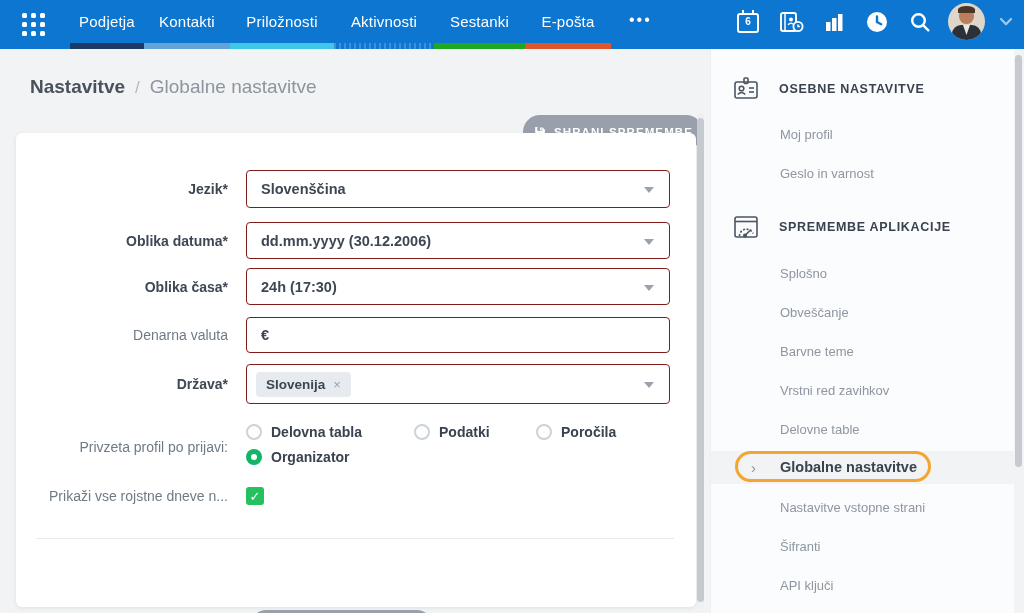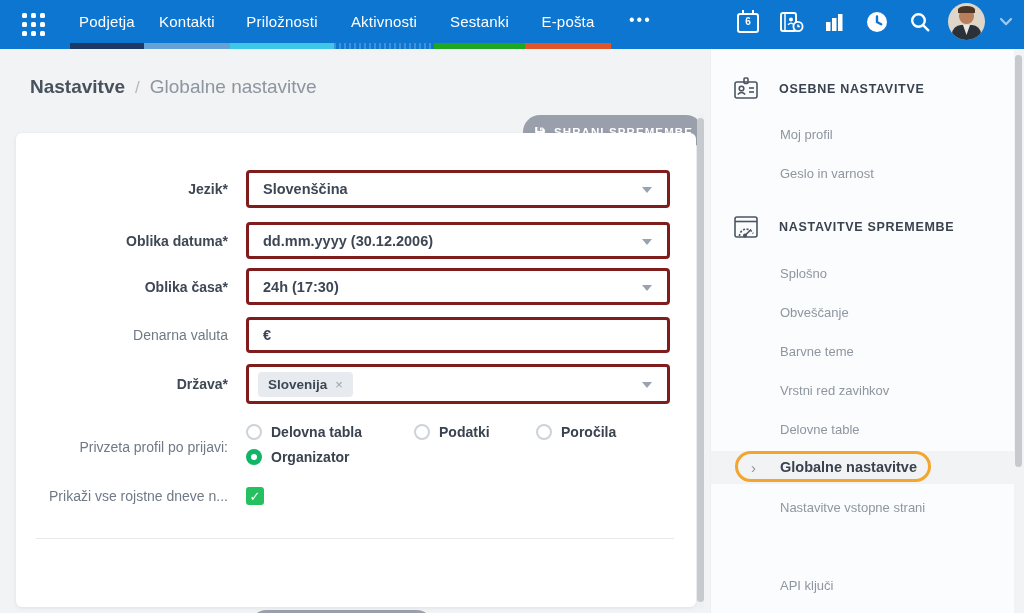--- a/index.html
+++ b/index.html
@@ -46,21 +46,21 @@
     font-size:11.5px; font-weight:bold; letter-spacing:1.1px; cursor:pointer;margin-top:42px; }
   .save-btn.top { left:523px; top:24px; width:180px; height:34px; }
   .save-btn.bottom { left:234px; top:435px; width:183px; height:33px; position:absolute; }
 
   
   .card { position:absolute; left:16px; top:84px; width:680px; height:474px; background:#fff;
     border-radius:6px; box-shadow:0 1px 4px rgba(40,50,60,.09); }
   .frow { position:absolute; left:0; width:100%; display:flex; }
   .flabel { width:230px; padding-right:18px; text-align:right; font-size:14px; color:#6f7a86; align-self:center; }
   .flabel.req { color:#3e4754; font-weight:bold; }
-  .finput { position:relative; width:424px; border:3px solid #7f1d1d; border-radius:4px; background:#fff;
+  .finput { position:relative; width:424px; border:1px solid #7f1d1d; border-radius:4px; background:#fff;
     display:flex; align-items:center; padding:0 14px; font-size:14.5px; font-weight:bold; color:#3d4754; cursor:pointer; }
   .finput.text { cursor:text; }
   .arrow { position:absolute; right:15px; top:50%; margin-top:-2px; width:0; height:0;
     border-left:5px solid transparent; border-right:5px solid transparent; border-top:6px solid #9aa3ad; }
   .tag { display:flex; align-items:center; gap:8px; background:#e7ebef; border-radius:4px;
     padding:5px 10px; font-size:13.5px; font-weight:bold; color:#3d4754; }
   .tag .x { color:#98a1ab; font-weight:normal; font-size:13px; cursor:pointer; }
 
   .radio-line { display:flex; }
   .radio-opt { display:flex; align-items:center; gap:9px; cursor:pointer; }
@@ -298,33 +298,34 @@
     <div class="sb-item" style="top:111px">Geslo in varnost</div>
 
     <div class="sb-header" style="top:163px">
       <svg width="30" height="30" viewBox="0 0 30 30" fill="none" stroke="#4b5563" stroke-width="1.6">
         <rect x="4" y="5" width="22" height="20" rx="2"></rect>
         <line x1="4" y1="9.5" x2="26" y2="9.5"></line>
         <path d="M8.5 24 a7 7 0 0 1 13.5 -2.5" stroke-dasharray="2 1.6"></path>
         <line x1="14.5" y1="23" x2="20" y2="17.5"></line>
         <circle cx="14" cy="23.5" r="1.2" fill="#4b5563"></circle>
       </svg>
-      <span class="t">NASTAVITVE SPREMEMBE</span>
+      <span class="t">SPREMEMBE APLIKACIJE</span>
     </div>
     <div class="sb-item" style="top:211px">Splošno</div>
     <div class="sb-item" style="top:250px">Obveščanje</div>
     <div class="sb-item" style="top:289px">Barvne teme</div>
     <div class="sb-item" style="top:328px">Vrstni red zavihkov</div>
     <div class="sb-item" style="top:367px">Delovne table</div>
 
     <div class="sb-item-active" style="top:402px">
       <span class="chev">›</span>
       <span class="lbl">Globalne nastavitve</span>
       <span class="oval"></span>
     </div>
 
     <div class="sb-item" style="top:445px">Nastavitve vstopne strani</div>
+    <div class="sb-item" style="top:484px">Šifranti</div>
     <div class="sb-item" style="top:523px">API ključi</div>
   </aside>
 
   <div class="sb-track page-sb-track"></div>
   <div class="sb-thumb page-sb-thumb"></div>
 </div>
 
 </body></html>

